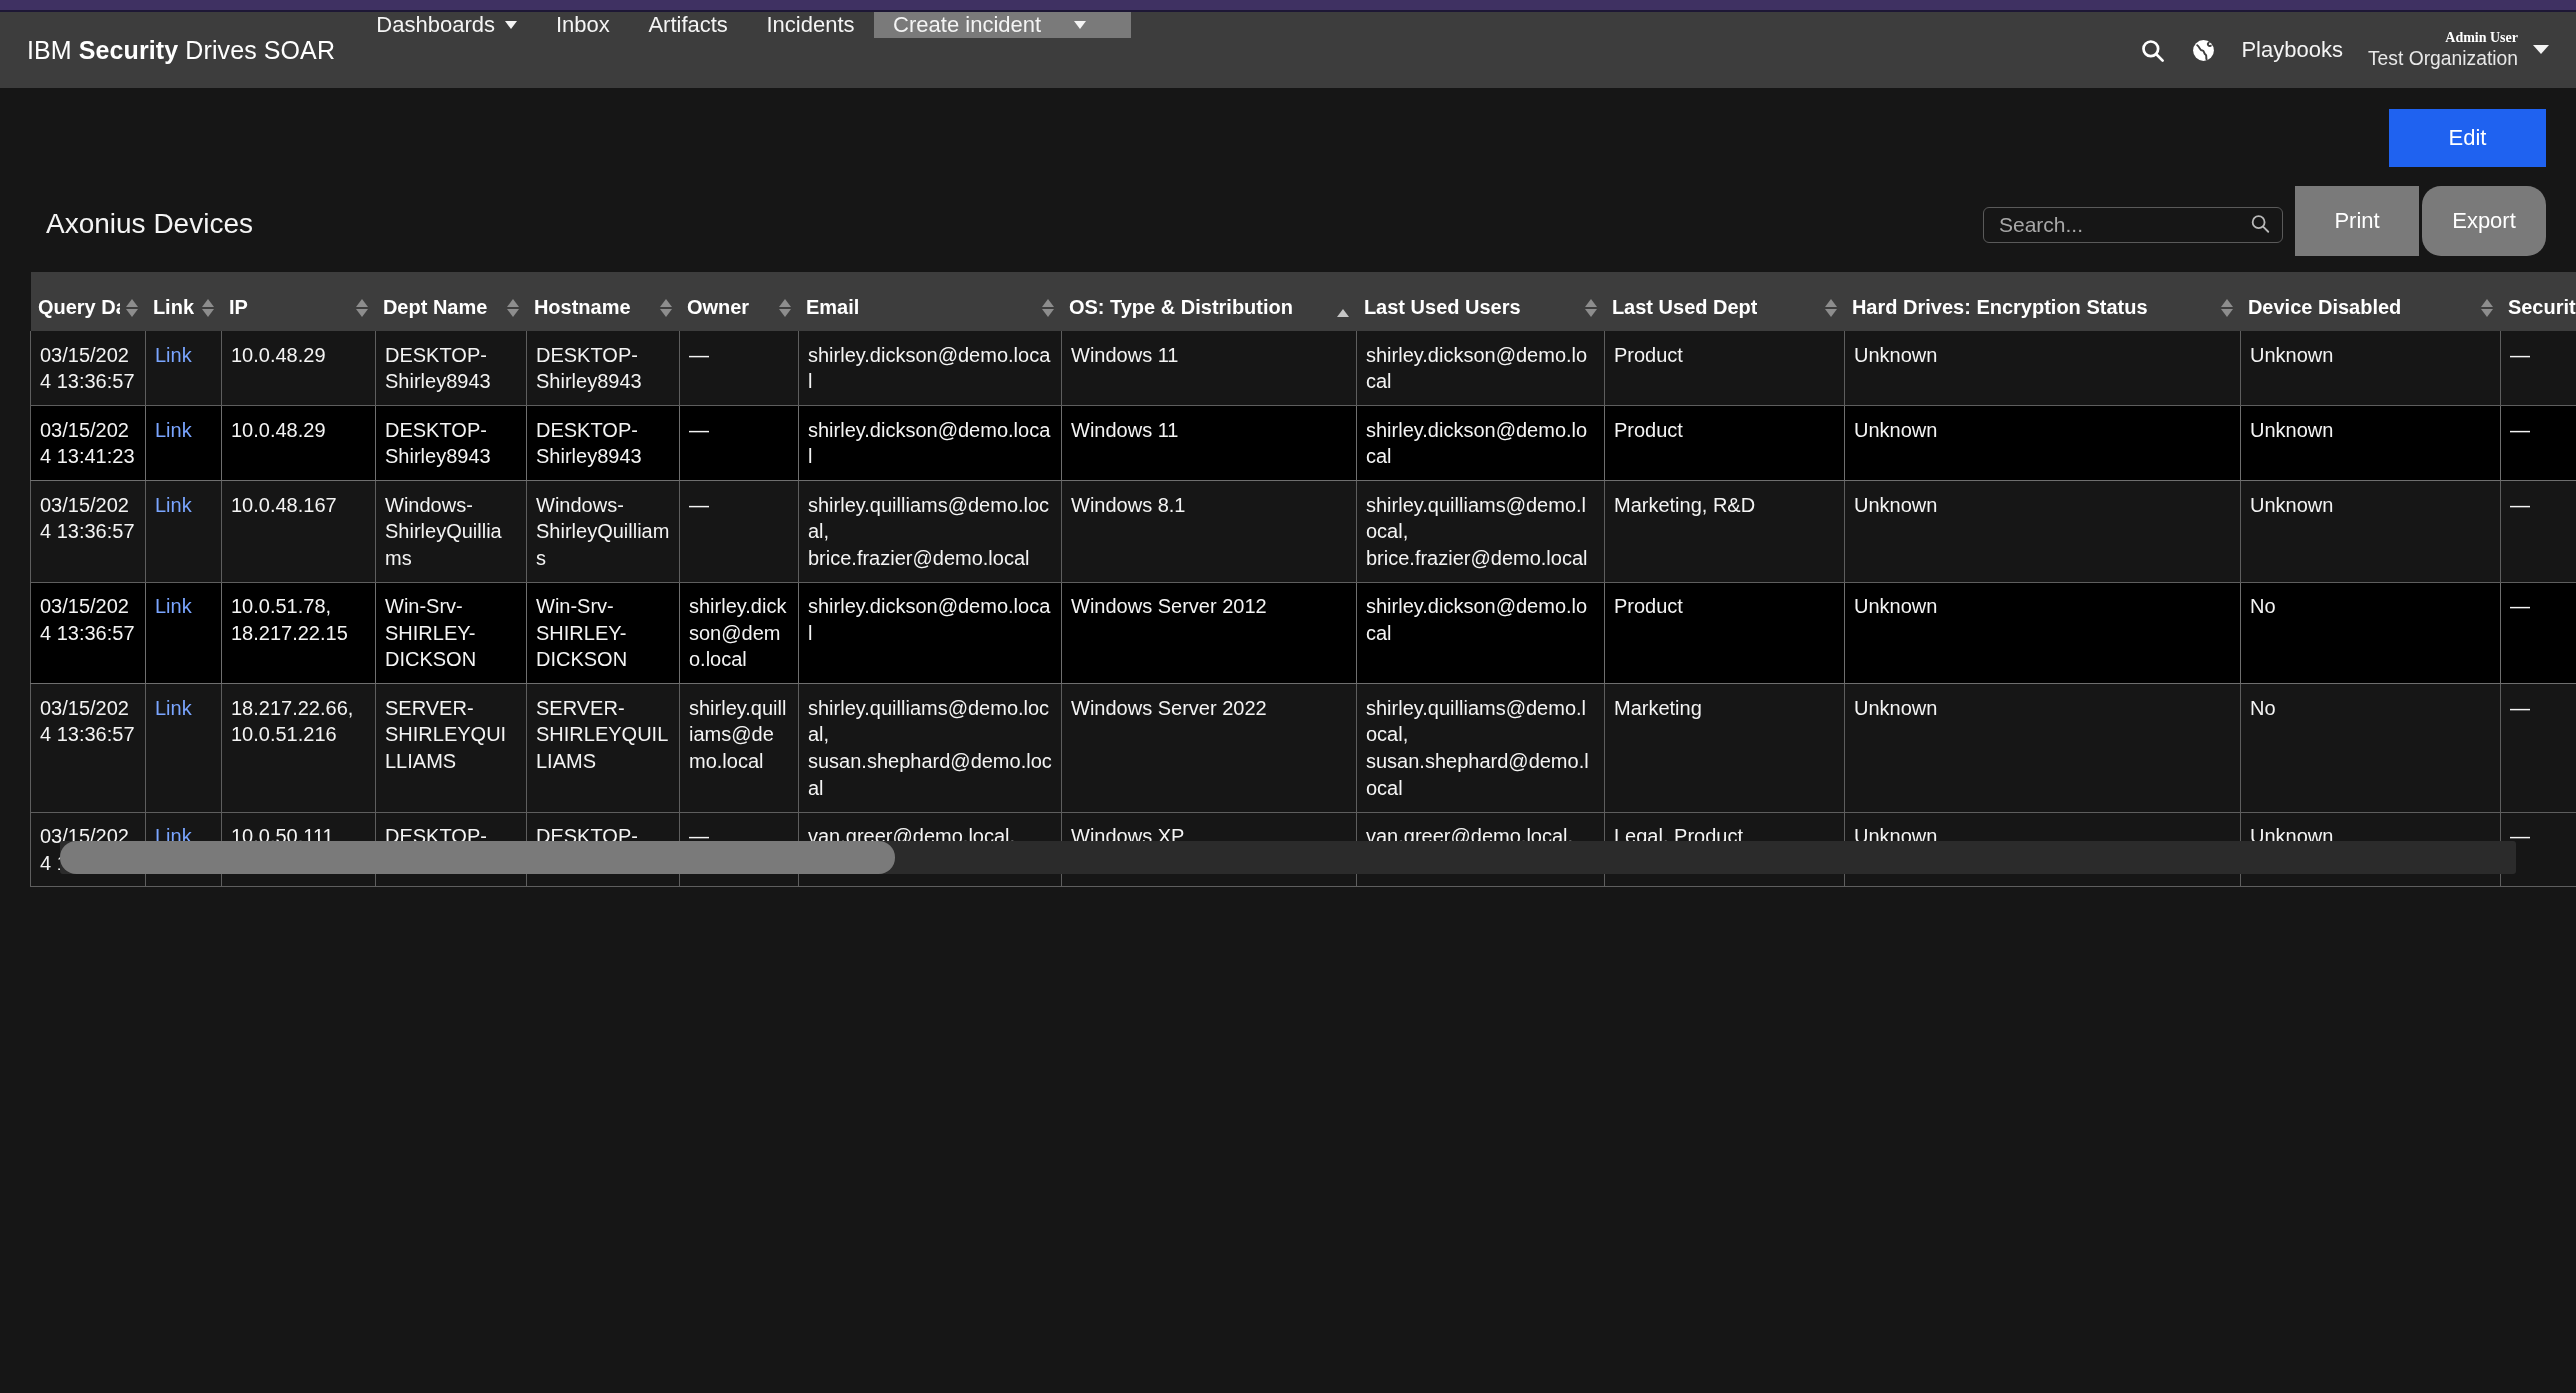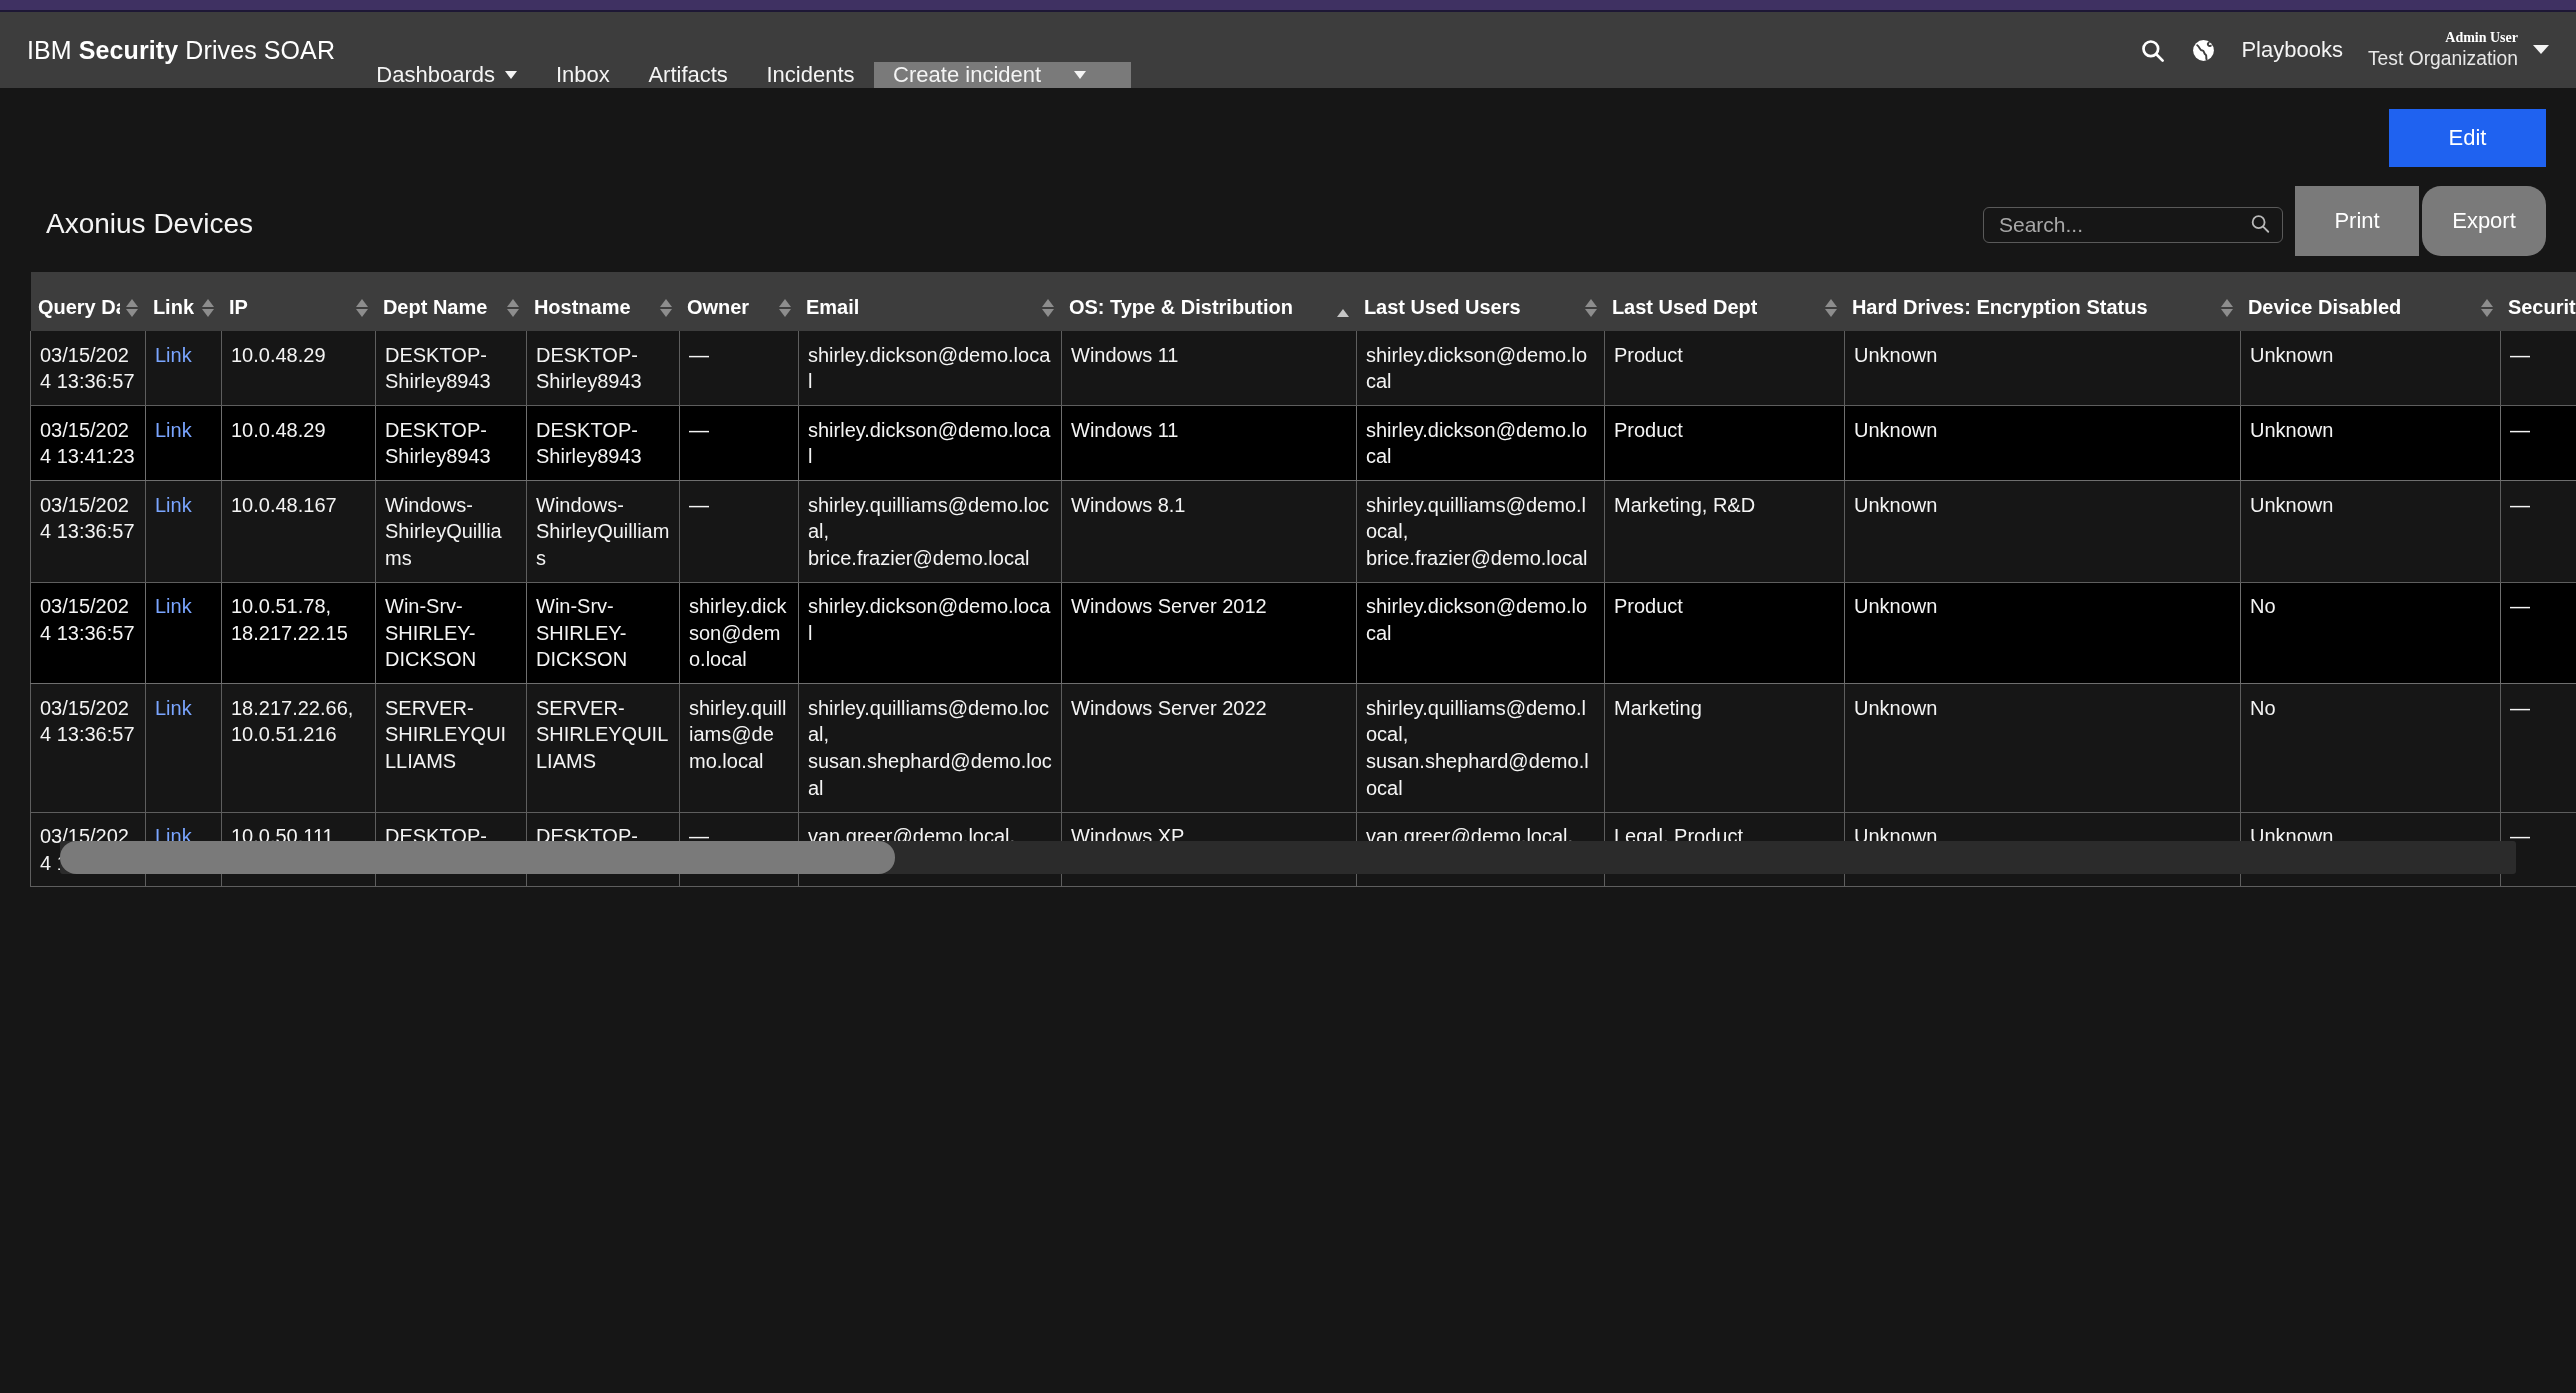--- a/index.html
+++ b/index.html
@@ -27,21 +27,21 @@
   .brand {
     display: flex; align-items: center;
     padding: 0 0 0 27px;
     color: #ffffff;
     font-size: 25px;
     letter-spacing: 0.1px;
     white-space: nowrap;
   }
   .brand b { font-weight: 700; }
   .brand span.light { font-weight: 400; }
-  .nav-items { display: flex; align-items: flex-end; margin-left: 22px; }
+  .nav-items { display: flex; align-items: flex-start; margin-left: 22px; }
   .nav-item {
     display: flex; align-items: center;
     padding: 0 19.3px;
     color: #f4f4f4;
     font-size: 22px;
     white-space: nowrap;
     cursor: pointer;
   }
   .nav-item.active {
     background: #7a7a7a;

